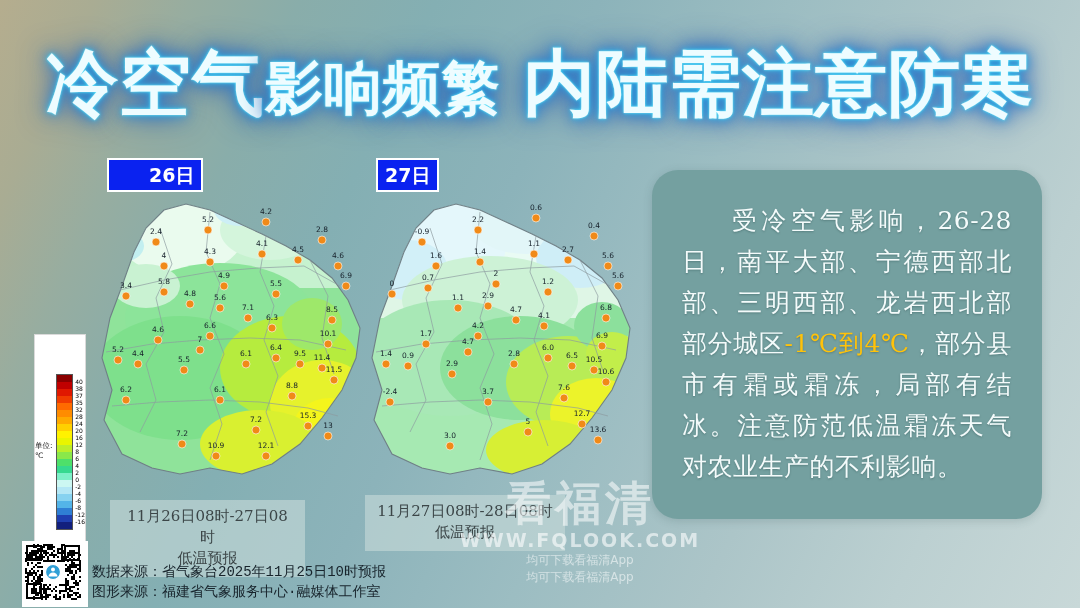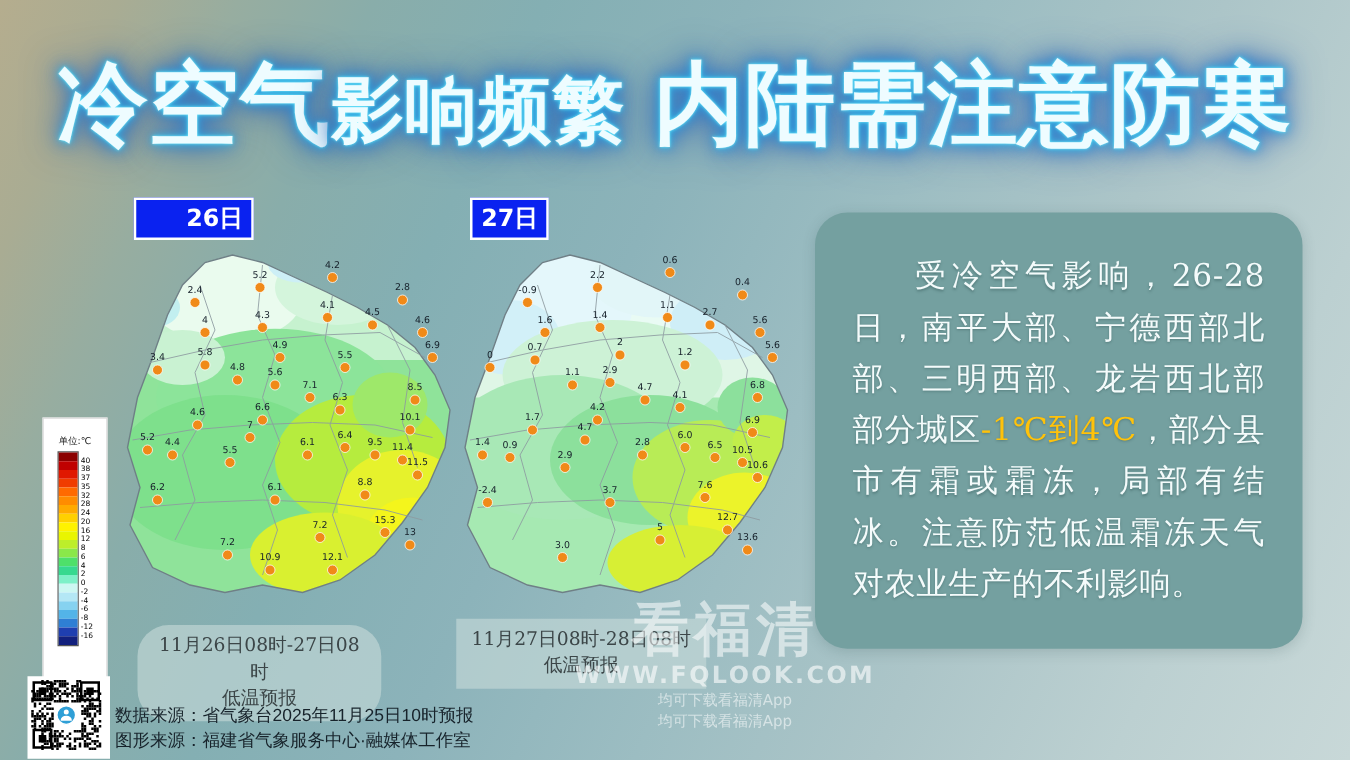--- a/index.html
+++ b/index.html
@@ -58,29 +58,29 @@
   #map2{left:330px;top:168px;width:330px;height:330px;}
   .mapsvg{width:100%;height:100%;display:block;}
 
   .caption{
     position:absolute;text-align:center;
     background:rgba(198,218,216,.62);
     color:#3c4648;
     font-family:"DejaVu Serif","Liberation Serif",serif;
     font-size:15px;line-height:21px;padding:6px 10px 8px;
   }
-  #cap1{left:110px;top:500px;width:175px;border-radius:25px;}
+  #cap1{left:110px;top:500px;width:175px;}
   #cap2{left:365px;top:495px;width:180px;}
 
   
   #legend{
     position:absolute;left:34px;top:334px;width:52px;height:232px;
     background:#ffffff;border:1px solid #dadada;
-    display:flex;flex-direction:column;align-items:center;
-    padding-top:13px;box-sizing:border-box;
+    display:flex;flex-direction:row;align-items:center;
+    padding-top:3px;box-sizing:border-box;
   }
   #legend .lg-title{
     font-size:7.5px;color:#111;letter-spacing:0;margin-bottom:3px;
     font-family:"DejaVu Sans","Liberation Sans",sans-serif;
   }
   #legend .lg-body{position:relative;display:flex;}
   #legend .lg-bar{width:15px;border:1px solid #555;box-sizing:content-box;}
   #legend .lg-bar div{width:15px;}
   #legend .lg-ticks{
     display:flex;flex-direction:column;margin-left:2px;
@@ -117,21 +117,21 @@
   #wm .wm-url{font-size:19px;font-weight:700;letter-spacing:2px;line-height:24px;
       color:rgba(255,255,255,.6);}
   #wm .wm-sub{font-size:12px;line-height:17px;color:rgba(255,255,255,.55);}
 
   
   #qr{position:absolute;left:22px;top:541px;width:62px;height:62px;background:#fff;padding:2px;}
   #qr svg{display:block;}
   #credits{
     position:absolute;left:92px;top:562px;
     color:#17232b;
-    font-family:Liberation Sans, sans-serif;
+    font-family:Liberation Mono, monospace;
     font-size:14px;line-height:20px;font-weight:500;
   }
   #credits div{white-space:nowrap;}
 </style>
 </head>
 <body>
 
 <div id="stage">
 
   <div id="title">

